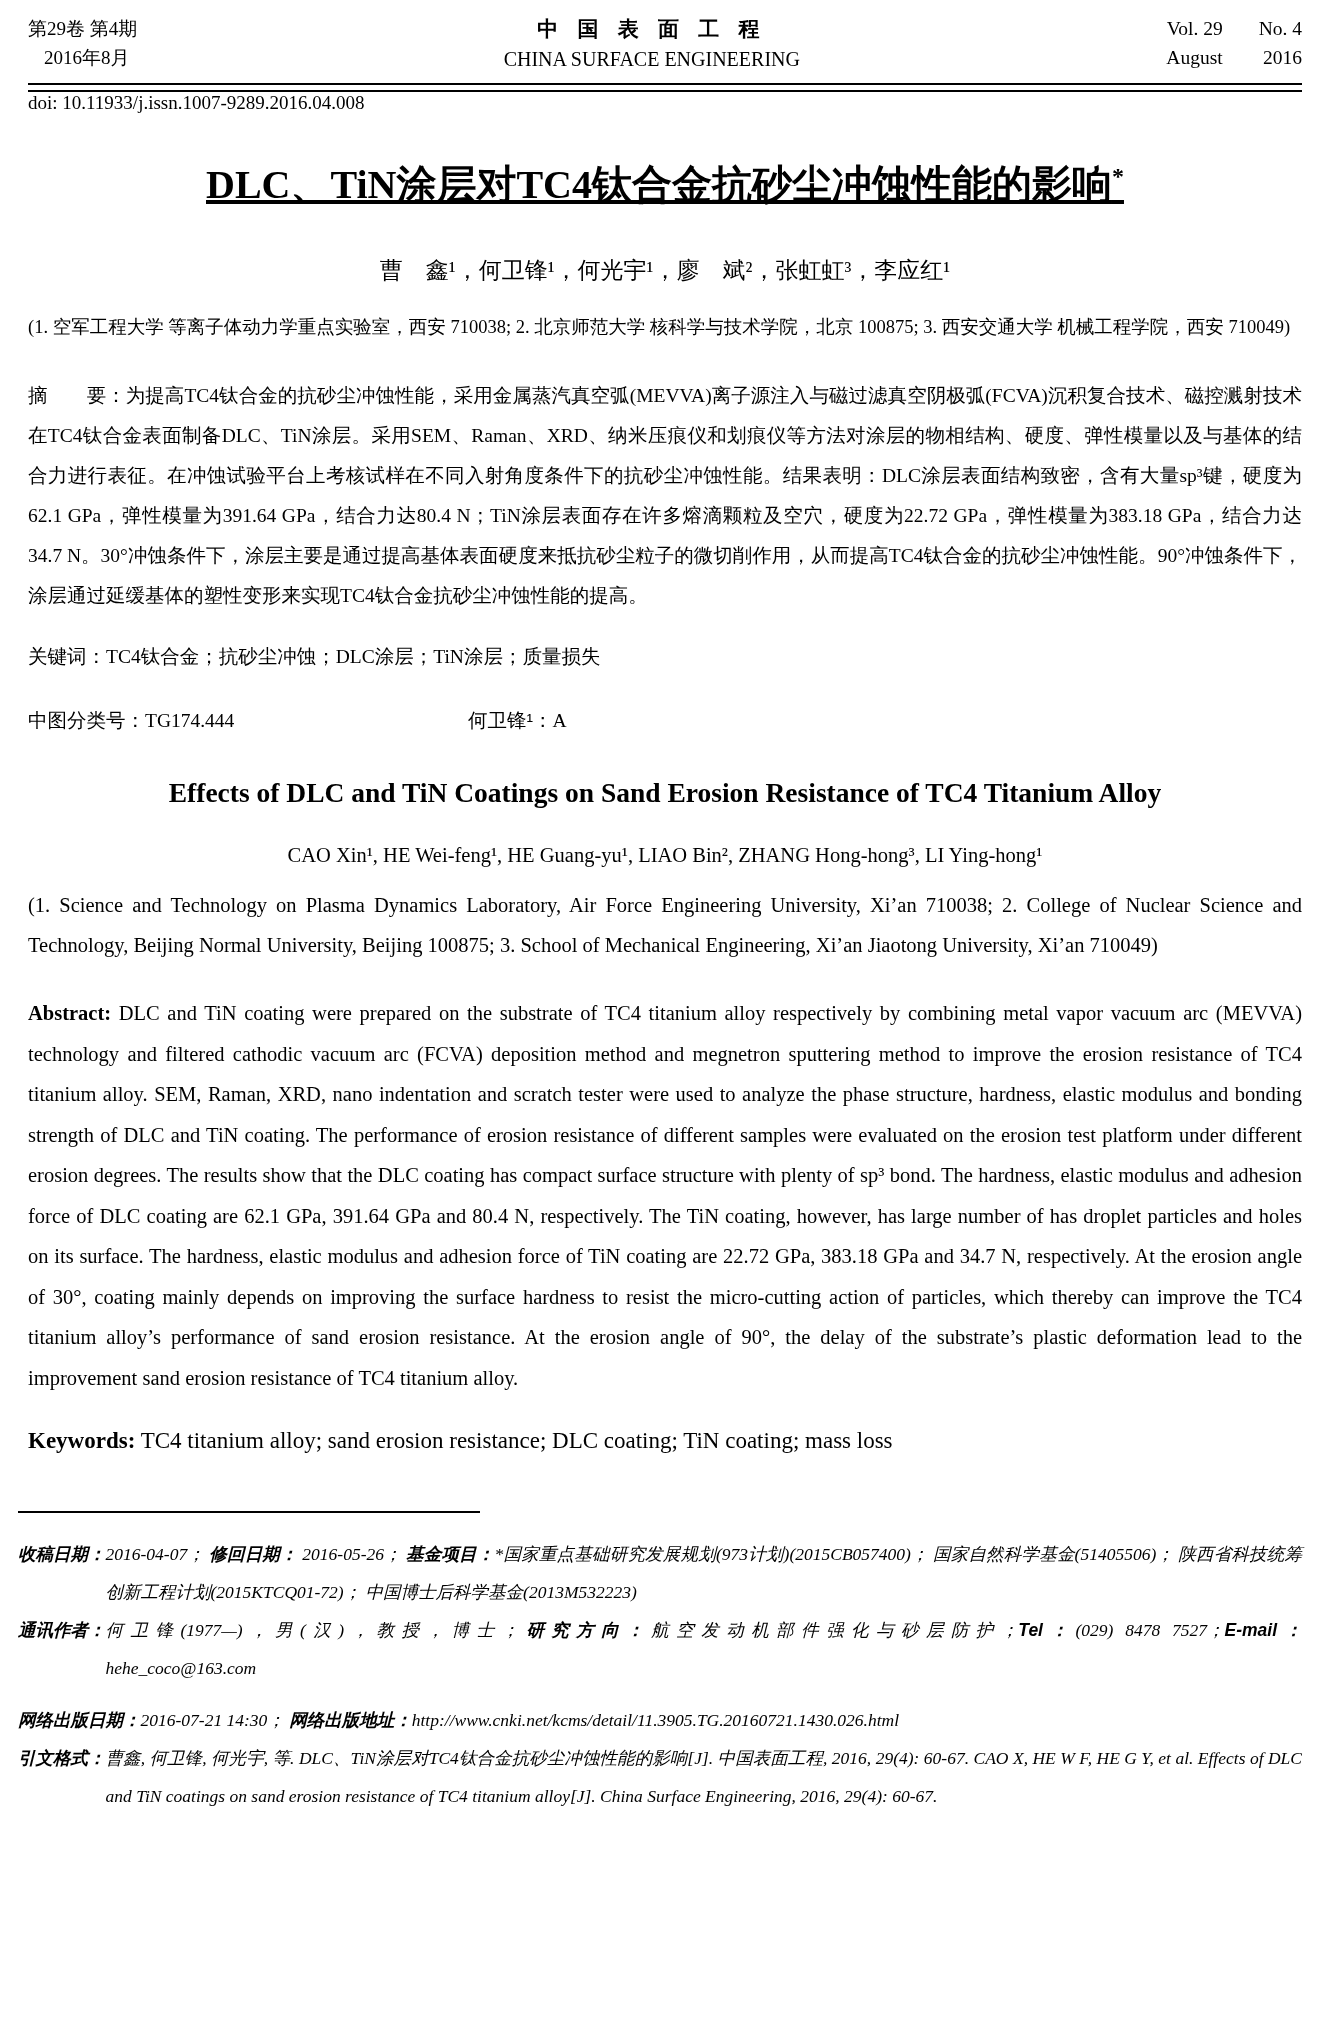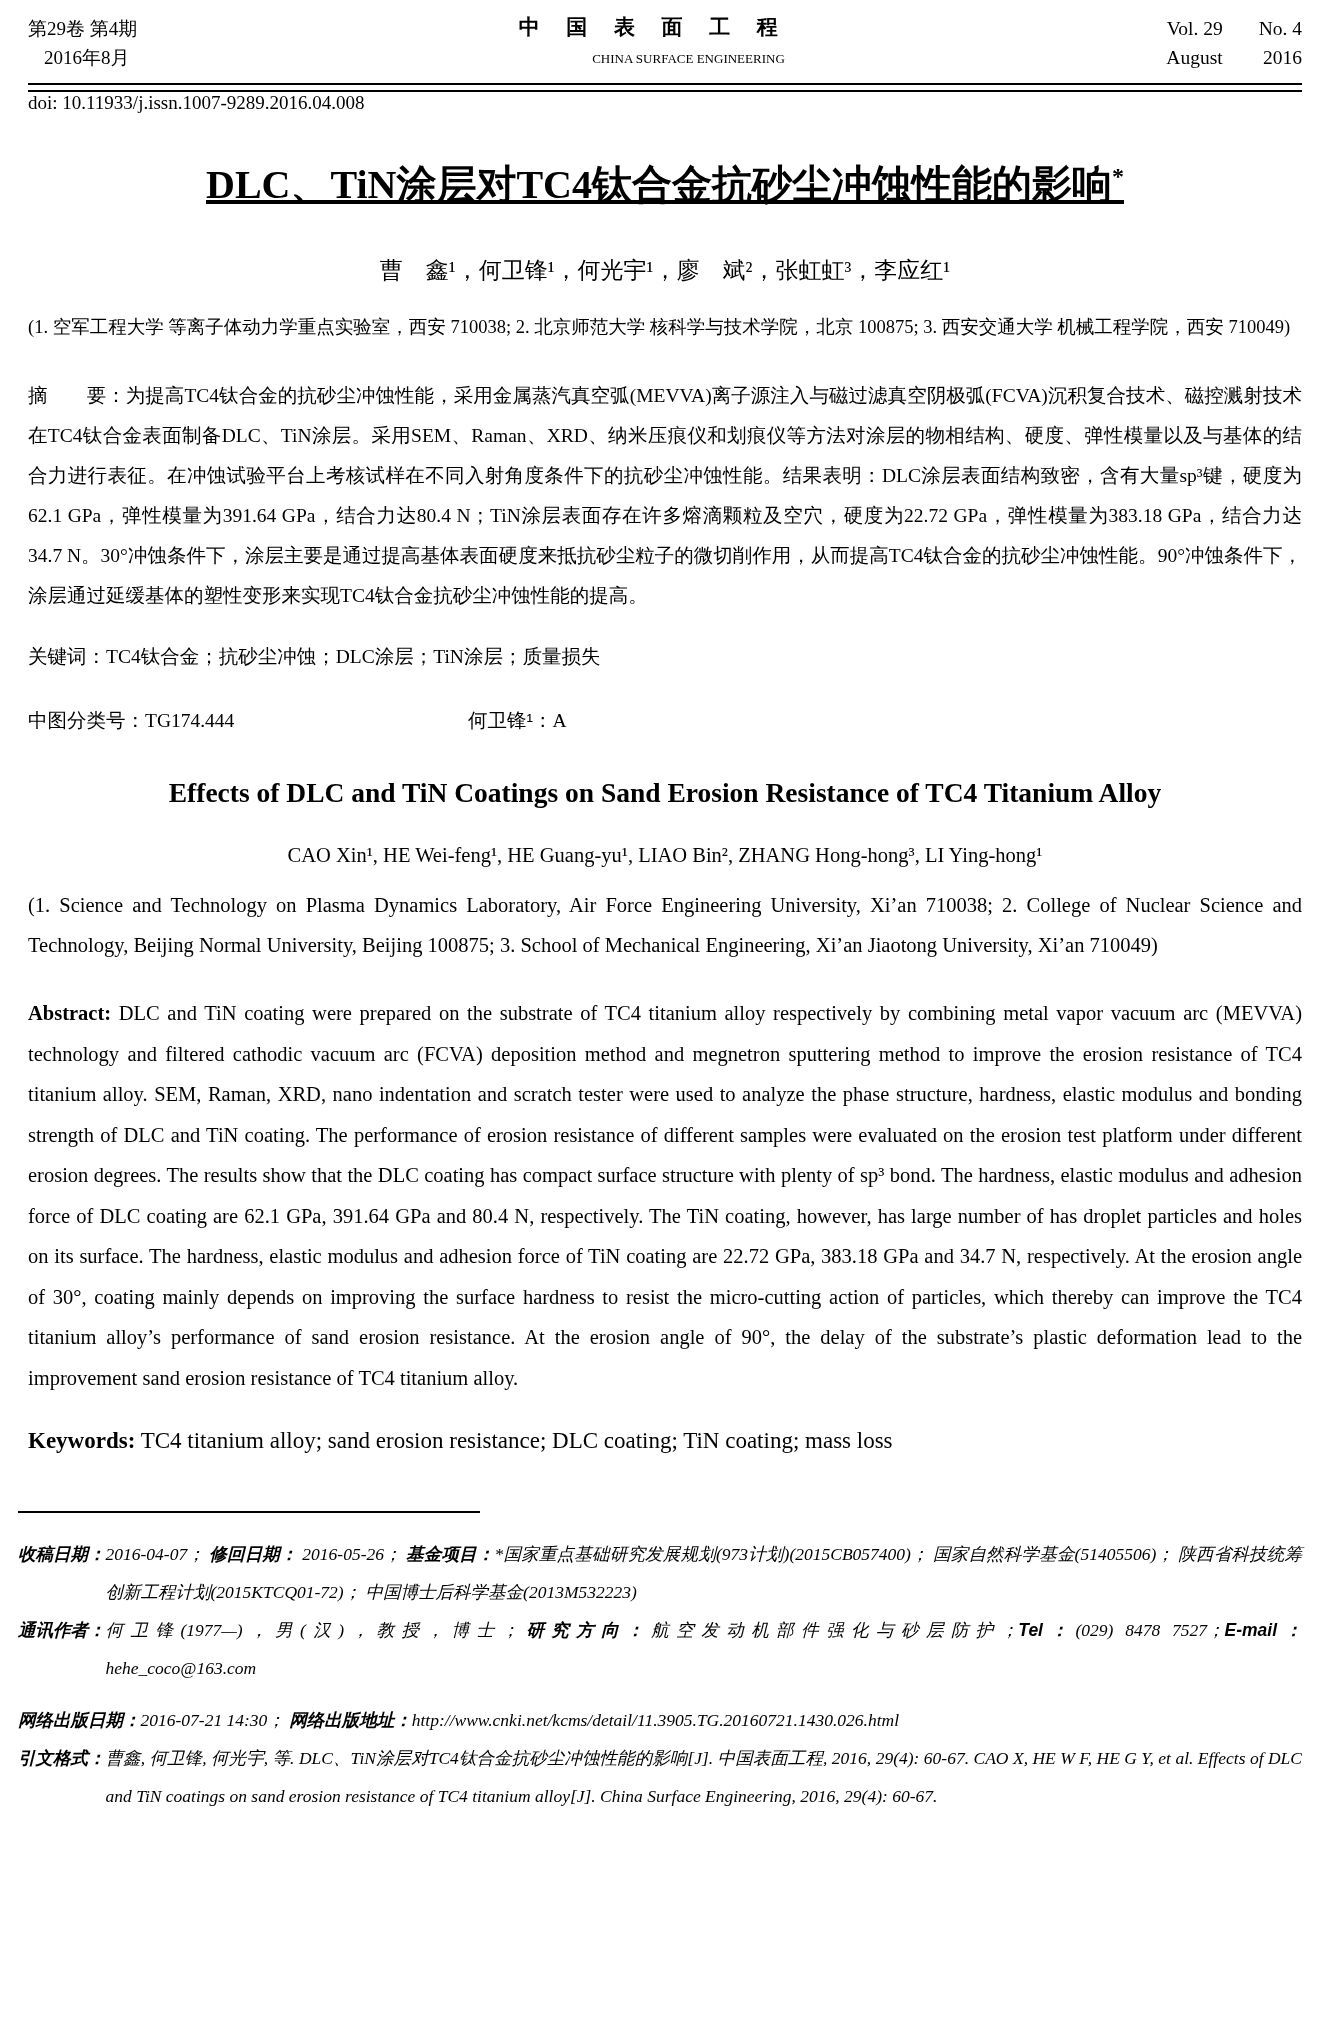--- a/index.html
+++ b/index.html
@@ -4,22 +4,22 @@
 <style>
   html,body{margin:0;padding:0;background:#ffffff;color:#000;}
   body{width:1330px;height:2023px;overflow:hidden;font-family:"Liberation Serif","DejaVu Serif",serif;}
   .page{padding:14px 28px 0 28px;box-sizing:border-box;}
 
   
   .hdr{display:flex;justify-content:space-between;align-items:flex-start;}
   .hdr-left{font-size:19px;line-height:29px;}
   .hdr-left .l2{padding-left:16px;}
   .hdr-center{text-align:center;}
-  .hdr-center .zh{font-size:21px;font-weight:bold;letter-spacing:7px;line-height:30px;font-family:Liberation Mono, monospace;}
-  .hdr-center .en{font-size:13px;line-height:30px;text-align:right;}
+  .hdr-center .zh{font-size:21px;font-weight:bold;letter-spacing:7px;line-height:30px;font-family:Liberation Serif, serif;}
+  .hdr-center .en{font-size:20px;line-height:30px;}
   .hdr-right{display:grid;grid-template-columns:auto auto;column-gap:36px;justify-items:end;font-size:19.5px;line-height:29px;}
   .double-rule{margin-top:9px;height:5px;border-top:2px solid #000;border-bottom:2px solid #000;}
   .doi{font-size:19px;}
 
   
   .title-zh{margin:34px 0 0 0;text-align:center;font-size:40px;font-weight:bold;line-height:56px;text-decoration:underline;}
   .title-zh sup{font-size:24px;}
   .authors-zh{margin-top:42px;text-align:center;font-size:23px;line-height:32px;}
   .affil-zh{margin-top:20px;font-size:18.5px;line-height:40px;text-align:justify;}
   .abs-zh{margin-top:28px;font-size:19.5px;line-height:40px;text-align:justify;}

